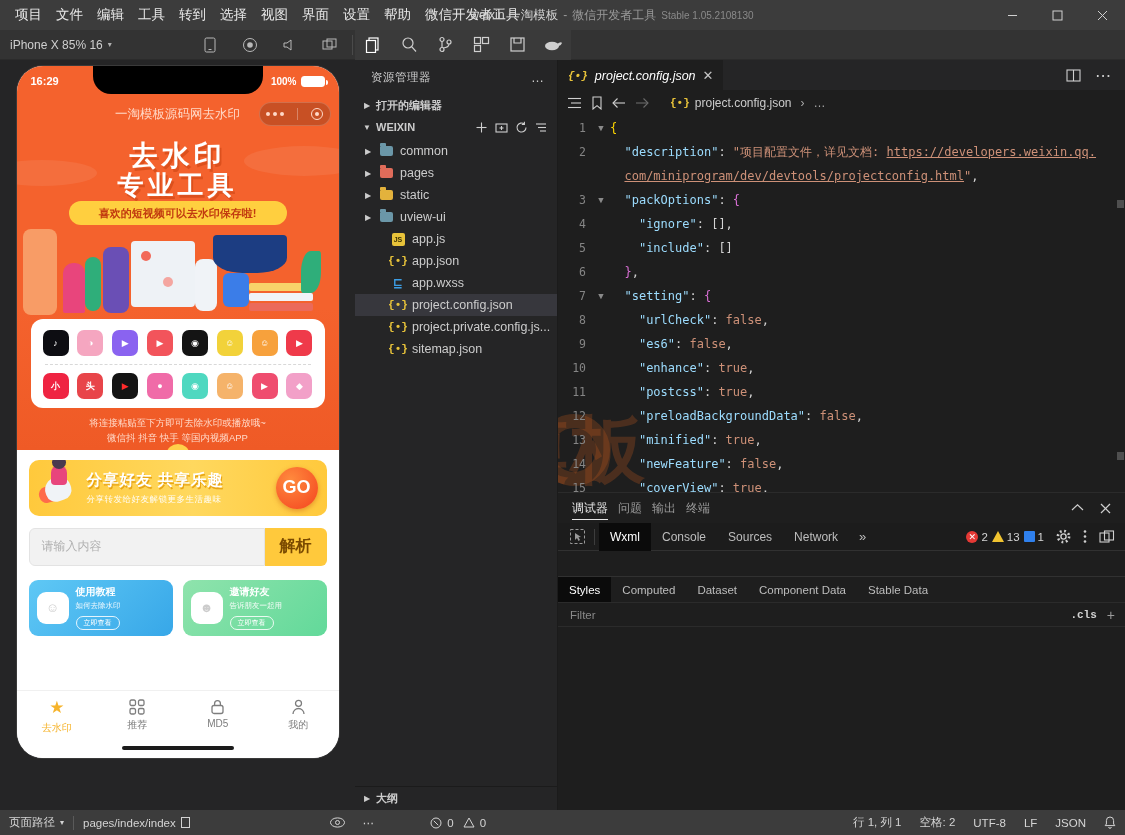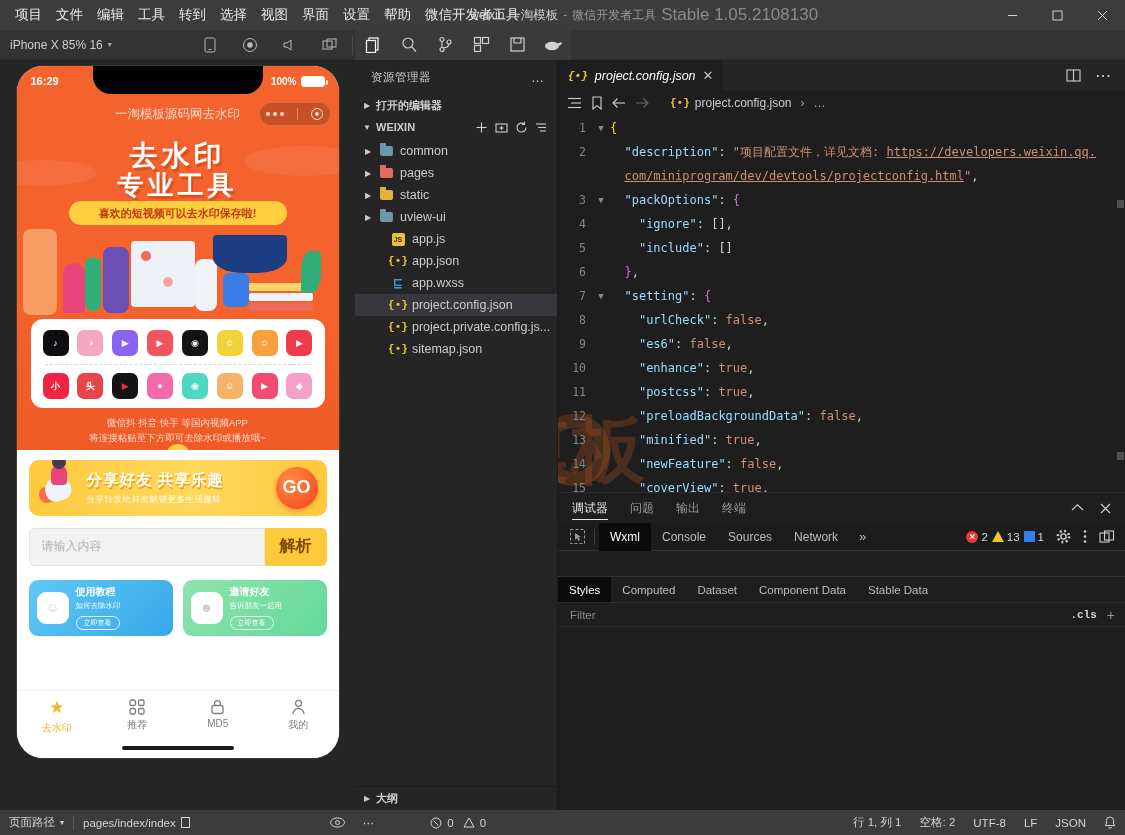--- a/index.html
+++ b/index.html
@@ -23,21 +23,21 @@
     font-size: 13.5px; color: #e8e8e8; padding: 4px 7px; white-space: nowrap;
     line-height: 1; cursor: default;
   }
   .win-title {
     position: absolute; left: 0; right: 0; top: 0; height: 30px;
     display: flex; align-items: center; justify-content: flex-start;
     pointer-events: none; padding-left: 470px; gap: 5px;
   }
   .wt-main { font-size: 12.5px; color: #d4d4d4; }
   .wt-sub { font-size: 12px; color: #9a9a9a; }
-  .wt-ver { font-size: 17px; color: #8a8a8a; text-align: center; }
+  .wt-ver { font-size: 10px; color: #8a8a8a; text-align: center; }
   .win-ctrls { margin-left: auto; display: flex; height: 30px; }
   .win-btn {
     width: 45px; height: 30px; display: flex; align-items: center; justify-content: center;
     color: #d0d0d0;
   }
 
   
   .toolbar2 {
     height: 30px; flex: 0 0 30px; background: #333333; display: flex; align-items: center;
     border-bottom: 1px solid #2b2b2b;
@@ -304,21 +304,21 @@
     position: absolute; left: -20px; top: 298px; width: 72px; height: 72px; z-index: 1;
     border-radius: 50%; border: 14px solid #b4551f; opacity: .30; pointer-events: none;
   }
   .scrollbar-v {
     position: absolute; right: 0; top: 0; width: 10px; bottom: 0; z-index: 5;
   }
   .sb-thumb { position: absolute; right: 1px; width: 7px; background: #4f4f4f; border-radius: 0; }
 
   
   .debugger { height: 318px; flex: 0 0 318px; background: #1e1e1e; display: flex; flex-direction: column; border-top: 1px solid #2b2b2b; }
-  .dbg-head { height: 30px; display: flex; align-items: center; padding-left: 14px; gap: 22px; }
+  .dbg-head { height: 30px; display: flex; align-items: center; padding-left: 14px; gap: 10px; }
   .dbg-tab { font-size: 12px; color: #9a9a9a; position: relative; height: 30px; display: flex; align-items: center; }
   .dbg-tab.active { color: #e7e7e7; }
   .dbg-tab.active:after { content:""; position:absolute; left:0; right:0; bottom:3px; height:1px; background:#e7e7e7; }
   .dbg-head .right { margin-left: auto; display: flex; gap: 16px; padding-right: 14px; color: #cfcfcf; }
 
   .dev-bar {
     height: 28px; background: #1c1c1c; display: flex; align-items: center; gap: 0;
     border-bottom: 1px solid #313131; padding-left: 6px;
   }
   .dv-ico { width: 26px; height: 28px; display: flex; align-items: center; justify-content: center; color: #9a9a9a; }
@@ -553,22 +553,22 @@
                 <div class="app-ico" style="background: rgb(20, 20, 20); color: rgb(255, 43, 43);">▶</div>
                 <div class="app-ico" style="background: rgb(240, 107, 168); color: rgb(255, 255, 255);">●</div>
                 <div class="app-ico" style="background: rgb(79, 216, 192); color: rgb(255, 255, 255);">◉</div>
                 <div class="app-ico" style="background: rgb(245, 179, 106); color: rgb(255, 255, 255);">☺</div>
                 <div class="app-ico" style="background: rgb(239, 77, 111); color: rgb(255, 255, 255);">▶</div>
                 <div class="app-ico" style="background: rgb(242, 160, 200); color: rgb(255, 255, 255);">◆</div>
               </div>
           </div>
 
           <div class="hero-note">
+            <div>将连接粘贴至下方即可去除水印或播放哦~</div>
             <div>微信抖 抖音 快手 等国内视频APP</div>
-            <div>将连接粘贴至下方即可去除水印或播放哦~</div>
           </div>
           <div class="duck"></div>
         </div>
 
         <div class="share-banner">
           <div class="sb-rocket">
             <div class="sb-rk-fin"></div>
               <div class="sb-rk-body"></div>
               <div class="sb-girl"></div>
           </div>

